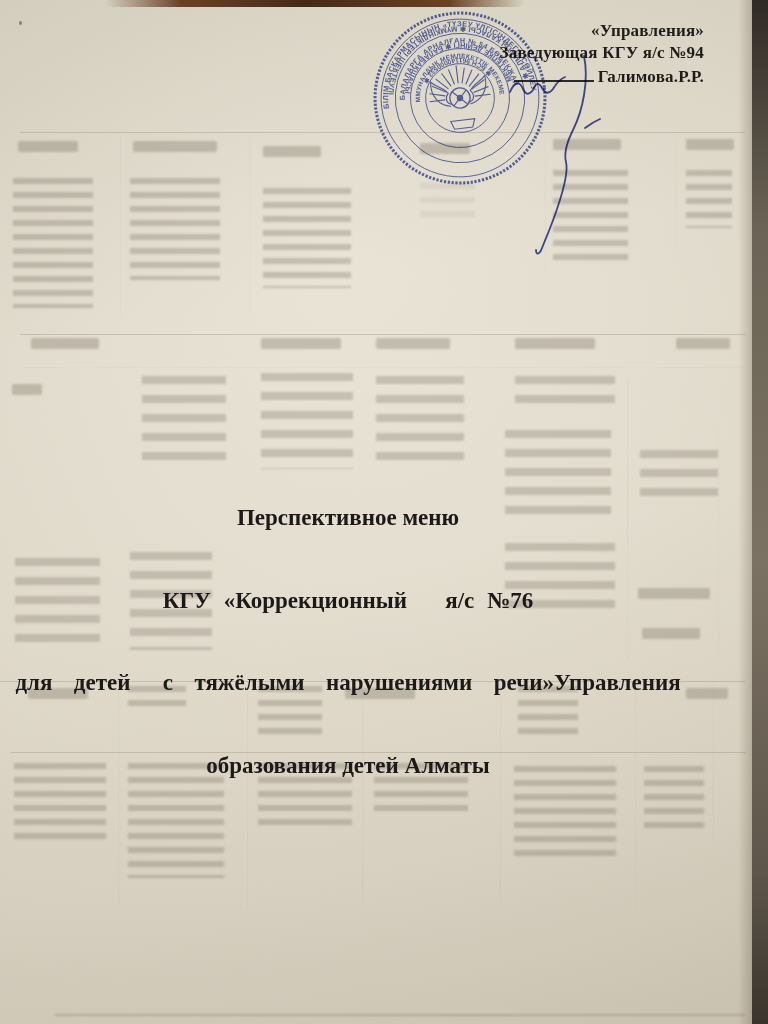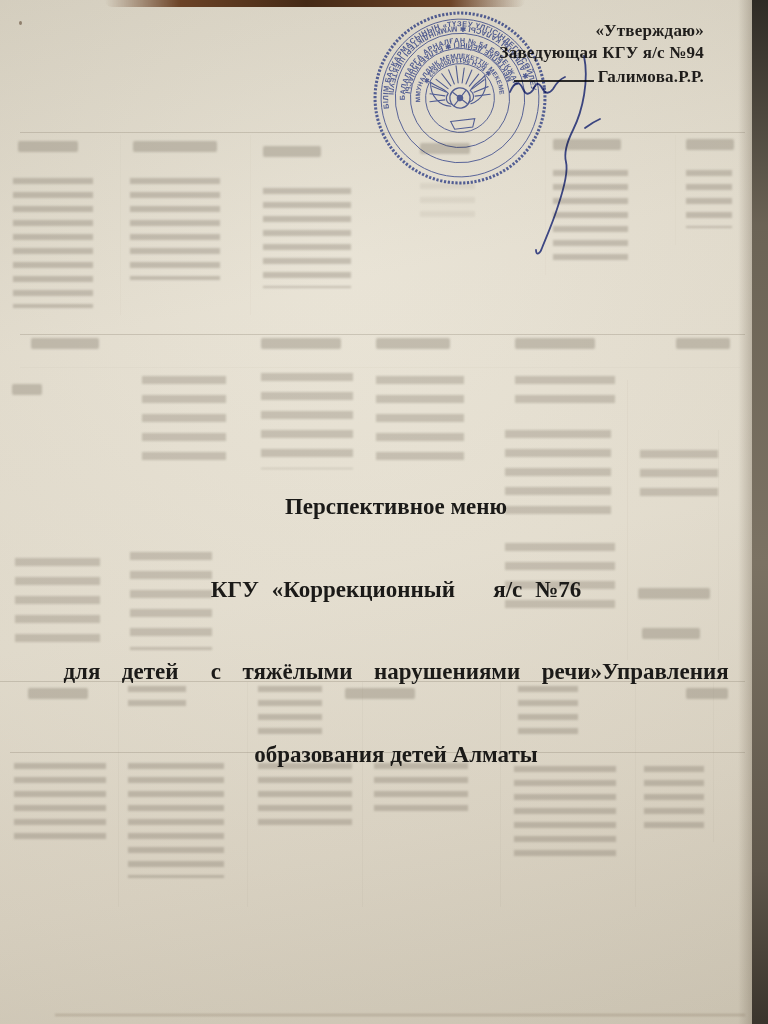--- a/index.html
+++ b/index.html
@@ -44,22 +44,22 @@
   
   .approval{
     position:absolute; top:20px; right:64px; z-index:3; text-align:right;
     font-weight:bold; font-size:17px; line-height:22px; color:#1f1d1b; letter-spacing:0.2px;
   }
   .approval .name-row{display:flex; justify-content:flex-end; align-items:baseline; margin-top:2px;}
   .sig-underline{display:inline-block; width:80px; border-bottom:2px solid #2b2a28; height:14px; margin-right:4px;}
 
   
   .title{
-    position:absolute; top:438px; left:0; width:696px; z-index:3; text-align:center;
-    font-weight:bold; font-size:23px; line-height:27.5px; color:#1b1a18; white-space:pre-wrap;margin-left:48px;
+    position:absolute; top:449px; left:0; width:696px; z-index:3; text-align:center;
+    font-weight:bold; font-size:23px; line-height:27.5px; color:#1b1a18; white-space:pre-wrap;
   }
   .title .t2{word-spacing:7px;}
   .title .t3{word-spacing:5px;font-family:Liberation Serif, serif;}
 
   
   .stamp{position:absolute; left:371px; top:9px; width:178px; height:178px; z-index:4;
     mix-blend-mode:multiply; opacity:0.85; transform:rotate(-7deg);}
   .signature{position:absolute; left:470px; top:38px; width:160px; height:230px; z-index:4;
     mix-blend-mode:multiply; opacity:0.9;}
 </style>
@@ -123,21 +123,21 @@
       <div class="g-line" style="left: 718px; top: 430px; width: 1px; height: 230px; opacity: 0.15;"></div>
       <div class="g-line" style="left: 118px; top: 682px; width: 1px; height: 225px; opacity: 0.18;"></div>
       <div class="g-line" style="left: 247px; top: 682px; width: 1px; height: 225px; opacity: 0.18;"></div>
       <div class="g-line" style="left: 362px; top: 682px; width: 1px; height: 225px; opacity: 0.18;"></div>
       <div class="g-line" style="left: 500px; top: 682px; width: 1px; height: 225px; opacity: 0.18;"></div>
       <div class="g-line" style="left: 635px; top: 682px; width: 1px; height: 225px; opacity: 0.18;"></div>
       <div class="g-line" style="left: 713px; top: 682px; width: 1px; height: 160px; opacity: 0.18;"></div>
     </div>
 
   <div class="approval">
-    <div>«Утверждаю»</div>
+    <div>«Управления»</div>
     <div>Заведующая КГУ я/с №94</div>
     <div class="name-row">
       <span class="sig-underline"></span>
       <span>Галимова.Р.Р.</span>
     </div>
   </div>
 
   <div class="title">
     <div class="t1">Перспективное меню</div>
     <div class="t2">КГУ «Коррекционный   я/с №76</div>

